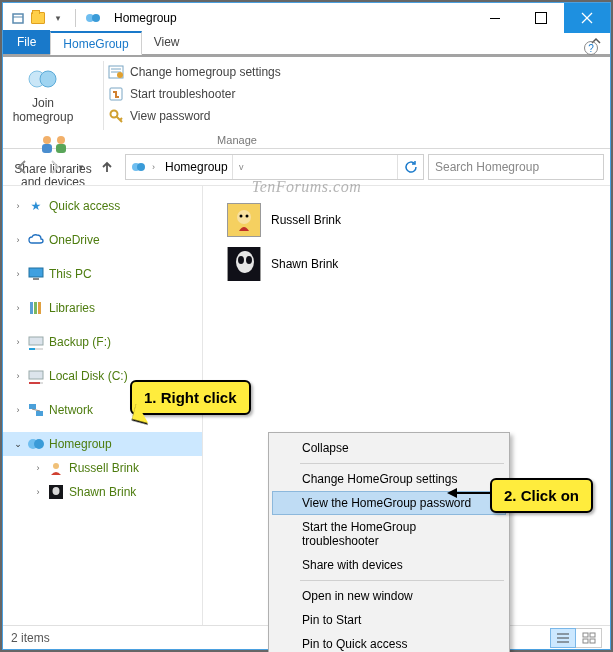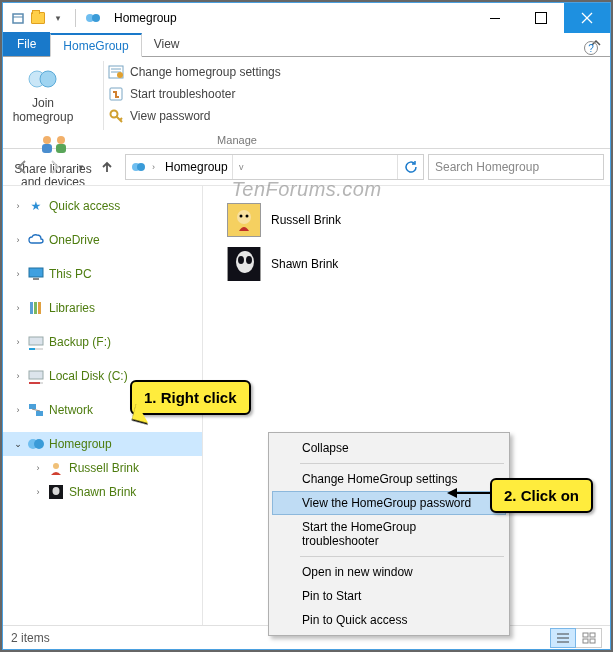--- a/index.html
+++ b/index.html
@@ -16,21 +16,21 @@
   .qat-chev { font-size:9px; color:#555; }
   .title-text { margin-left: 12px; color:#000; }
   .win-controls { margin-left:auto; display:flex; height:100%; }
   .win-btn { width:46px; height:100%; display:flex; align-items:center; justify-content:center; }
   .win-btn.minimize::before { content:""; width:10px; height:1px; background:#000; }
   .win-btn.maximize::before { content:""; width:10px; height:10px; border:1px solid #000; }
   .win-btn.close { background:#1e90e0; color:#fff; }
   .win-btn.close svg { stroke:#fff; }
 
   
-  .menubar { height:24px; display:flex; align-items:flex-end; background:#fff; border-bottom:1px solid #a3a3a3; }
+  .menubar { height:24px; display:flex; align-items:flex-end; background:#fff; border-bottom:3px solid #a3a3a3; }
   .file-tab { background:#1979ca; color:#fff; padding:4px 14px; height:24px; display:flex; align-items:center; }
   .tab { padding:4px 12px; height:24px; display:flex; align-items:center; color:#444; }
   .tab.active { background:#fff; border:1px solid #d0d0d0; border-bottom:1px solid #fff; color:#1979ca; margin-bottom:-1px; border-top:2px solid #1979ca; }
   .ribbon-collapse { margin-left:auto; padding:4px 8px; color:#555; }
 
   
   .ribbon { background:#fff; border-bottom:1px solid #d9d9d9; height:92px; display:flex; }
   .ribbon-group { display:flex; flex-direction:column; align-items:center; padding:4px 6px 2px; }
   .big-btn { display:flex; flex-direction:column; align-items:center; width:68px; padding:2px; }
   .big-btn .icon-wrap { width:32px; height:32px; display:flex; align-items:center; justify-content:center; }
@@ -84,21 +84,21 @@
   .ctx-sep { height:1px; background:#d0d0d0; margin:3px 2px 3px 28px; }
 
   
   .callout { position:absolute; background:#ffec3d; border:2px solid #000; border-radius:6px; padding:7px 12px; font-weight:bold; font-size:15px; color:#000; z-index:30; box-shadow:2px 2px 3px rgba(0,0,0,.3); }
   .callout1 { left:130px; top:380px; }
   .callout1::after { content:""; position:absolute; left:-12px; bottom:-18px; width:0; height:0; border:12px solid transparent; border-right-color:#ffec3d; transform:rotate(-30deg); filter: drop-shadow(-1px 1px 0 #000); }
   .callout2 { left:490px; top:478px; }
   .callout-arrow { position:absolute; z-index:29; }
 
   
-  .watermark { position:absolute; left:50%; top:178px; transform:translateX(-50%); font-size:20px; font-style:italic; color:rgba(120,120,120,.55); pointer-events:none; letter-spacing:.5px; z-index:50; font-family: Liberation Sans, sans-serif;}
+  .watermark { position:absolute; left:50%; top:178px; transform:translateX(-50%); font-size:16px; font-style:italic; color:rgba(120,120,120,.55); pointer-events:none; letter-spacing:.5px; z-index:50; font-family: Liberation Serif, serif;}
 
   
   .star { color:#2c8fd6; }
   .drive-bar { position:absolute; bottom:1px; left:2px; right:2px; height:2.5px; background:#ddd; }
   .drive-bar::before { content:""; position:absolute; left:0; top:0; bottom:0; width:40%; background:#26a0da; }
   .drive-bar.red::before { background:#d04040; width:75%; }
 </style>
 </head>
 <body>
 
@@ -415,20 +415,21 @@
   </div>
 
 </div>
 
 <div class="ctxmenu">
   <div class="ctx-item">Collapse</div>
   <div class="ctx-sep"></div>
   <div class="ctx-item">Change HomeGroup settings</div>
   <div class="ctx-item hover">View the HomeGroup password</div>
   <div class="ctx-item">Start the HomeGroup troubleshooter</div>
+  <div class="ctx-item">Share with devices</div>
   <div class="ctx-sep"></div>
   <div class="ctx-item">Open in new window</div>
   <div class="ctx-item">Pin to Start</div>
   <div class="ctx-item">Pin to Quick access</div>
 </div>
 
 <div class="callout callout1">1. Right click</div>
 <svg class="callout-arrow" style="left:445px; top:485px;" width="60" height="16">
     <line x1="58" y1="8" x2="8" y2="8" stroke="#000" stroke-width="2"></line>
     <path d="M2 8 L12 3 L12 13 Z" fill="#000"></path>

